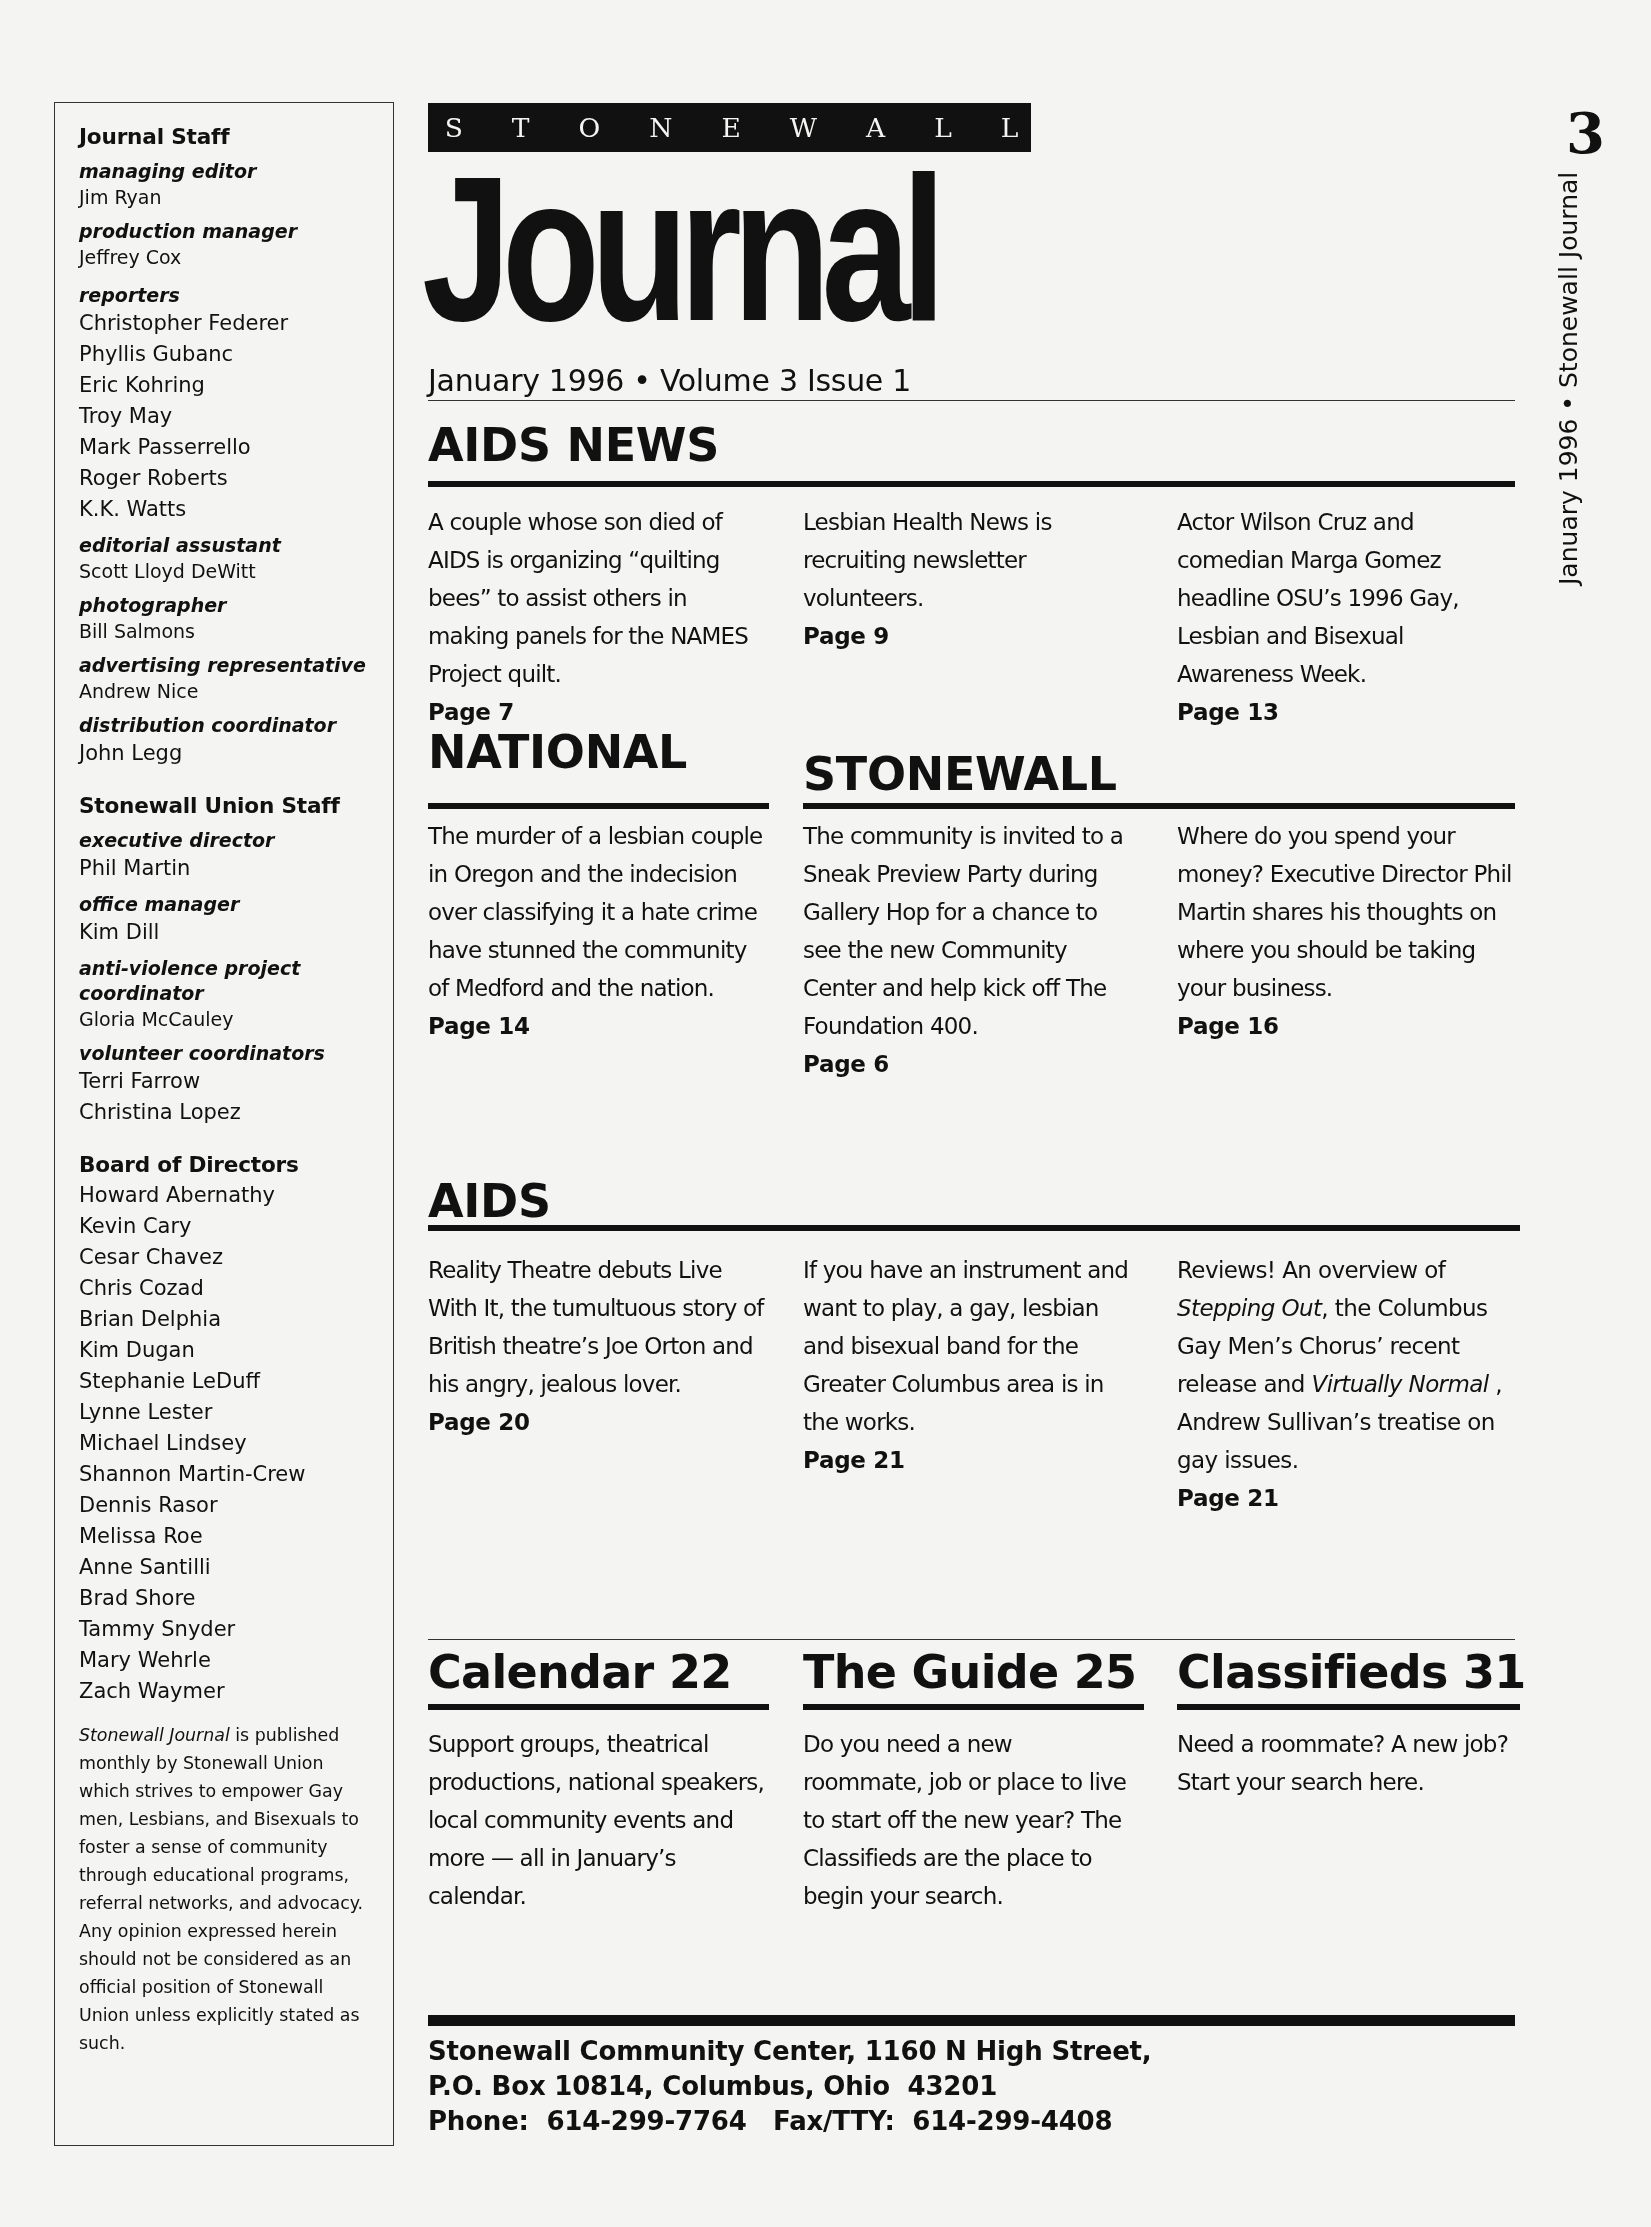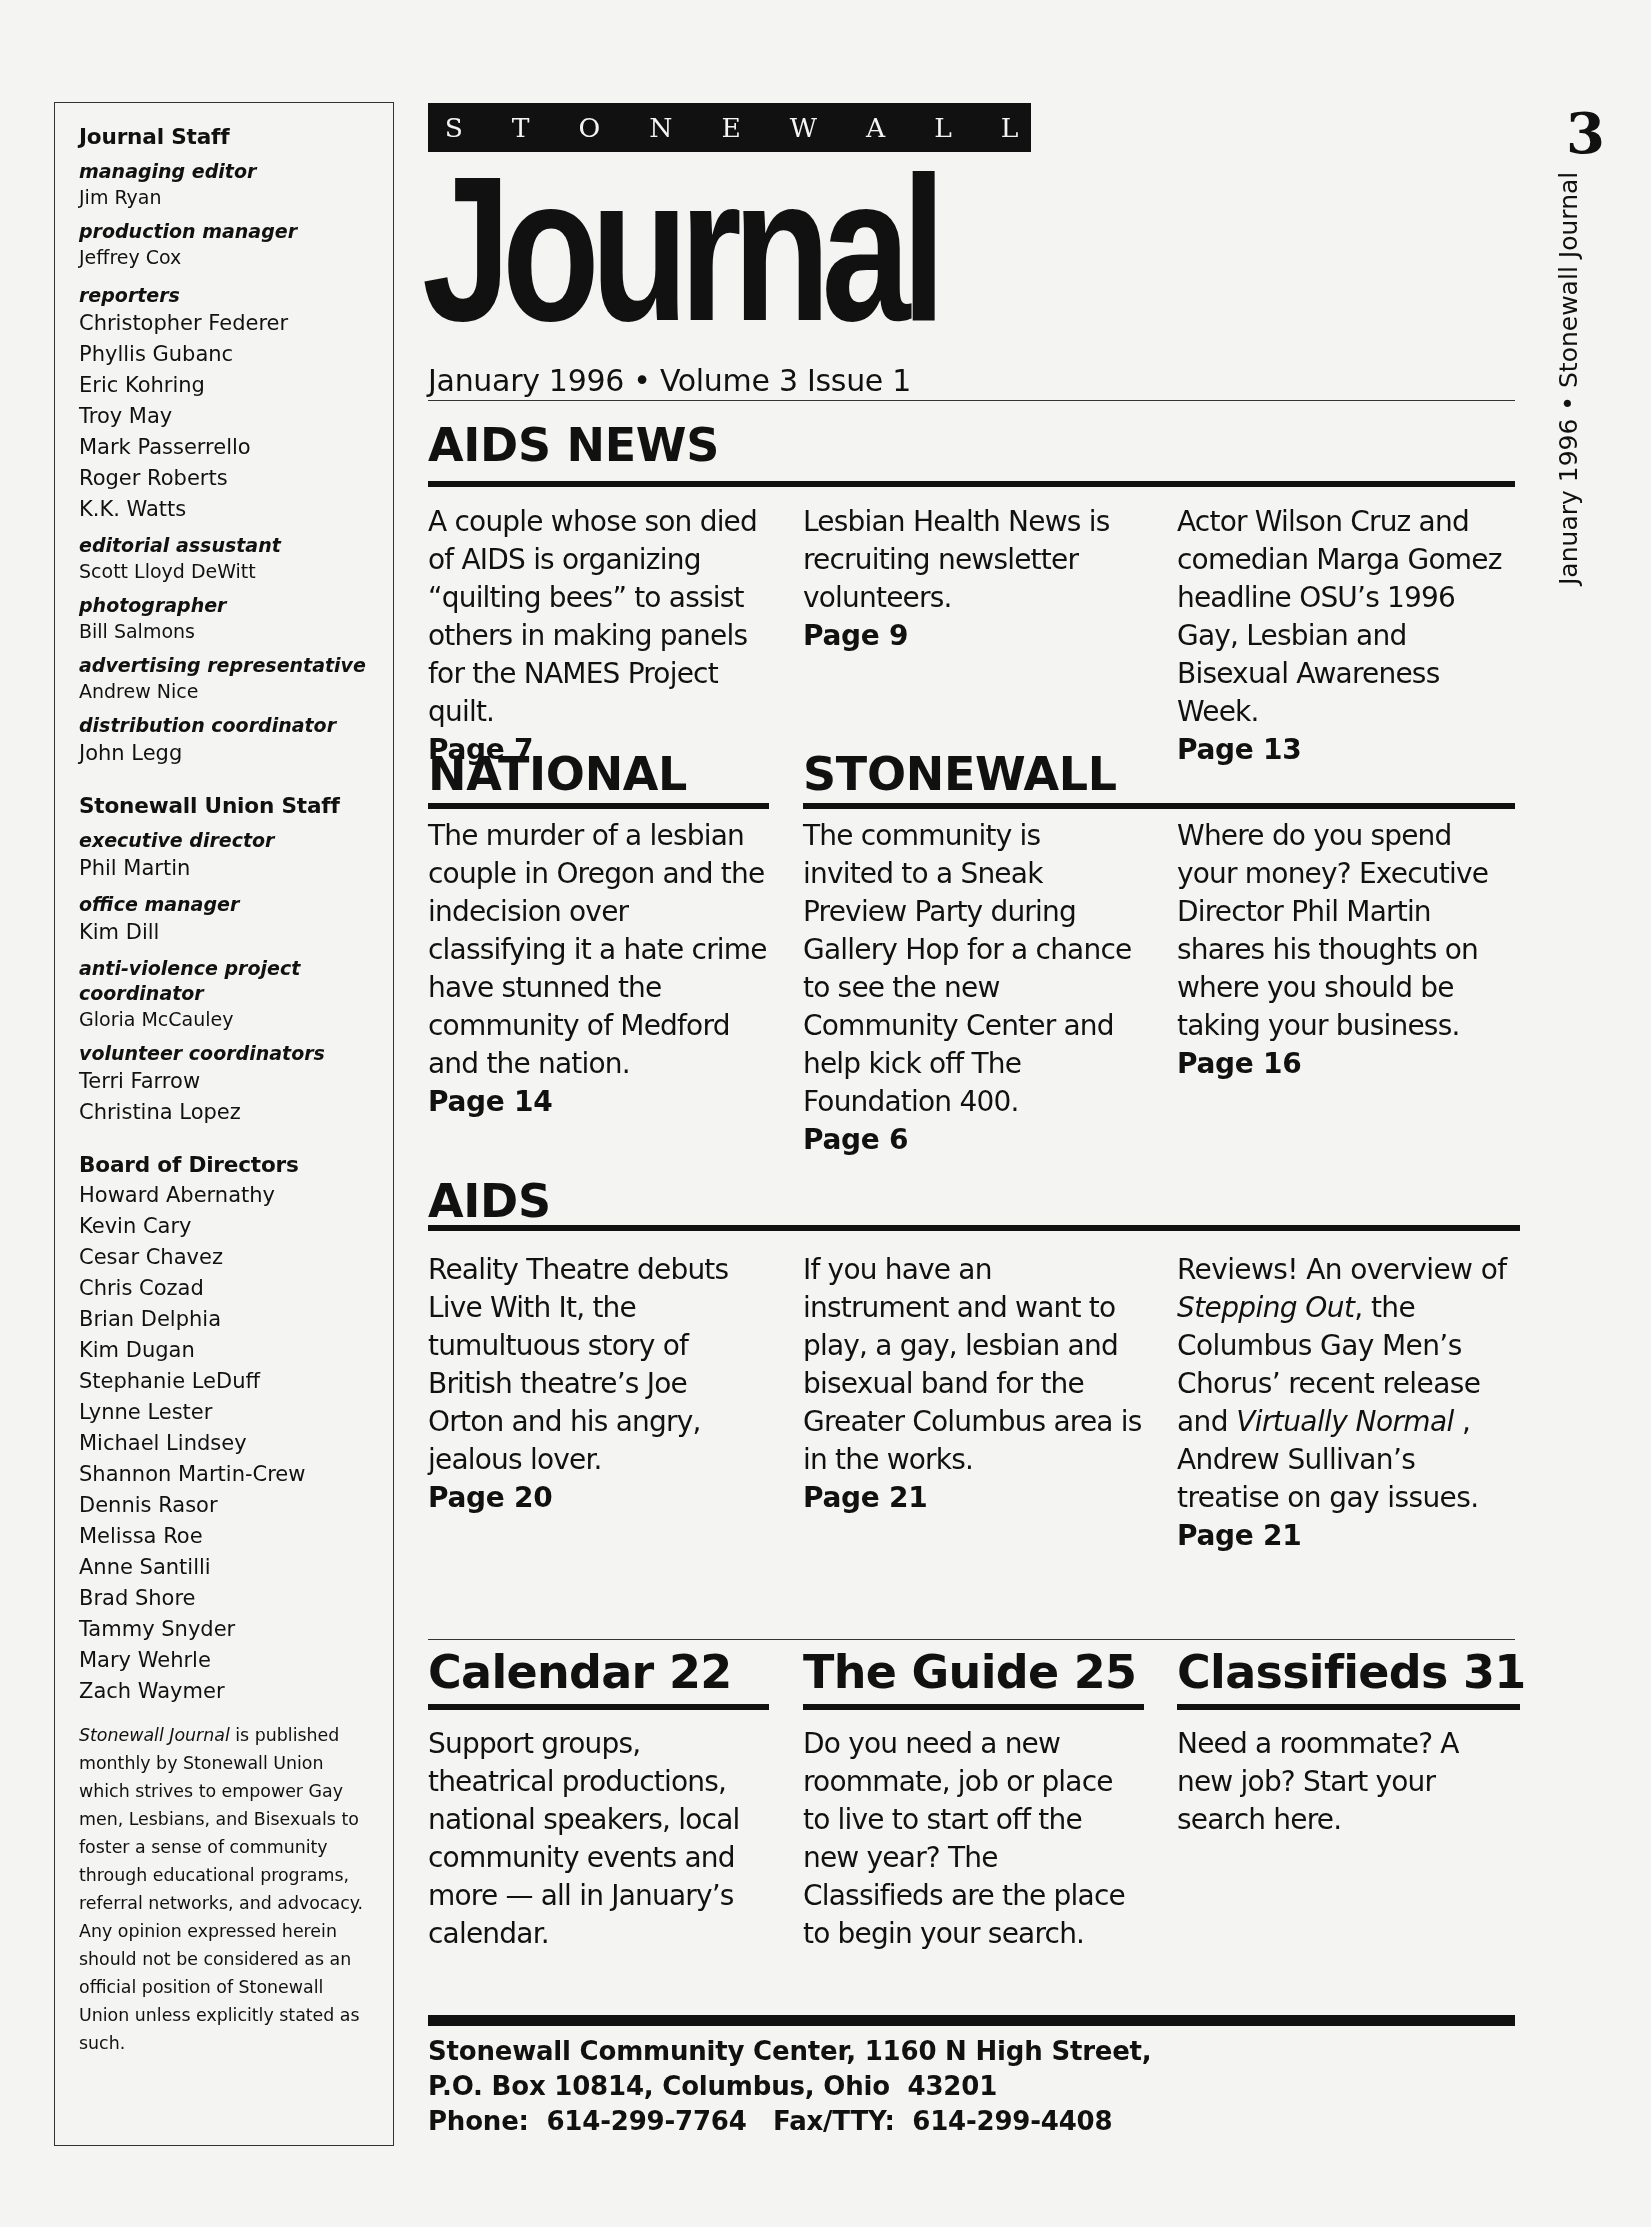--- a/index.html
+++ b/index.html
@@ -51,21 +51,21 @@
     position:absolute; left:1554px; top:585px; transform-origin:left top;
     transform:rotate(-90deg); font-size:25px; white-space:nowrap;
   }
 
   
   .sec-title {
     position:absolute; font-weight:bold; font-size:46px; line-height:49px; letter-spacing:-0.3px;
   }
   .rule { position:absolute; background:#111; height:6.3px; }
   .blurb {
-    position:absolute; width:341px; font-size:28px; line-height:38px;
+    position:absolute; width:341px; font-size:23px; line-height:38px;
     font-family:"DejaVu Sans", sans-serif; letter-spacing:-0.8px;
   }
   .blurb .page { display:block; font-weight:bold; letter-spacing:-0.3px; }
   .blurb em { font-style:italic; }
   .small-title {
     position:absolute; font-weight:bold; font-size:46px; line-height:49px; letter-spacing:-0.7px;
   }
 
   
   .footer-rule { position:absolute; left:428px; top:2015px; width:1087px; height:11px; background:#111; }
@@ -172,21 +172,21 @@
 </div>
 <div class="blurb" style="left:803px; top:503px; width:327px;">
   <span>Lesbian Health News is recruiting newsletter volunteers.</span>
   <span class="page">Page 9</span>
 </div>
 <div class="blurb" style="left:1177px; top:503px; width:341px;">
   <span>Actor Wilson Cruz and comedian Marga Gomez headline OSU’s 1996 Gay, Lesbian and Bisexual Awareness Week.</span>
   <span class="page">Page 13</span>
 </div>
 
-<div class="sec-title" style="left:428px; top:750px;">NATIONAL</div>
+<div class="sec-title" style="left:428px; top:728px;">NATIONAL</div>
 <div class="rule" style="left:428px; top:803px; width:341px;"></div>
 <div class="sec-title" style="left:803px; top:750px;">STONEWALL</div>
 <div class="rule" style="left:803px; top:803px; width:712px;"></div>
 
 <div class="blurb" style="left:428px; top:817px;">
   <span>The murder of a lesbian couple in Oregon and the indecision over classifying it a hate crime have stunned the community of Medford and the nation.</span>
   <span class="page">Page 14</span>
 </div>
 <div class="blurb" style="left:803px; top:817px; width:334px;">
   <span>The community is invited to a Sneak Preview Party during Gallery Hop for a chance to see the new Community Center and help kick off The Foundation 400.</span>

